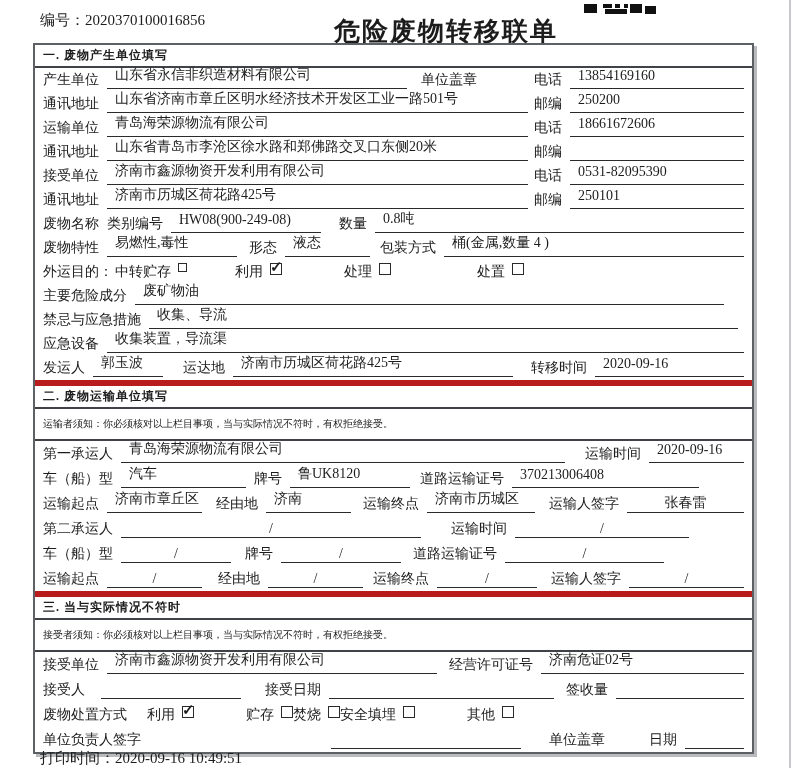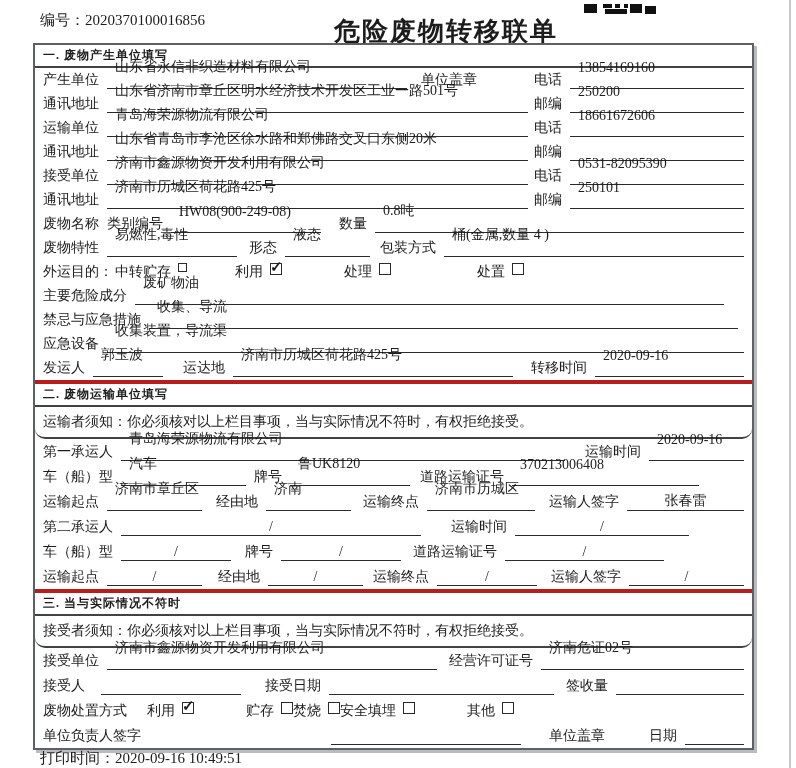--- a/index.html
+++ b/index.html
@@ -18,36 +18,36 @@
   .doc-title { position:absolute; left:334px; top:14px; font-size:26px; font-weight:bold; letter-spacing:2px; white-space:nowrap; }
   .qr { position:absolute; left:584px; top:0; }
 
   
   .formbox {
     position:absolute; left:33px; top:43px; width:721px;
     border:2px solid #5d6065;
     box-shadow:3px 3px 0 #b9bbbd;
     background:#fff;
   }
-  .sec + .sec { border-top:4px solid #b91c1c; }
+  .sec + .sec { border-top:6px solid #b91c1c; }
   .sec-h {
     height:23px; display:flex; align-items:center; padding:0 8px;
     font-size:12px; font-weight:bold; letter-spacing:1px;
     border-bottom:2px solid #3f4246;
   }
   .notice {
     height:32px; display:flex; align-items:center; padding:0 8px;
-    font-size:14px; border-bottom:2px solid #3f4246;border-radius:10px;
+    font-size:10px; border-bottom:2px solid #3f4246;
   }
   .row { display:flex; align-items:flex-end; height:24px; padding:0 8px 3px 8px; font-size:14px; }
   .sec-2 .row, .sec-3 .row { height:25px; }
   .lbl { white-space:nowrap; flex-shrink:0; }
   .val {
     border-bottom:1.5px solid #2a2a2a;
-    padding:0 2px 12px 8px; white-space:nowrap; flex-shrink:0;
+    padding:0 2px 4px 8px; white-space:nowrap; flex-shrink:0;
     min-height:17px;
   }
   .val { margin-left:8px; }
   .grow { flex:1 1 auto; min-width:0; }
   .c { text-align:center; padding:0 2px; }
   .rg { margin-left:auto; display:flex; align-items:flex-end; width:210px; flex-shrink:0; }
   .rg .val { flex:1 1 auto; }
 
   
   .opt { display:flex; flex-shrink:0; }

